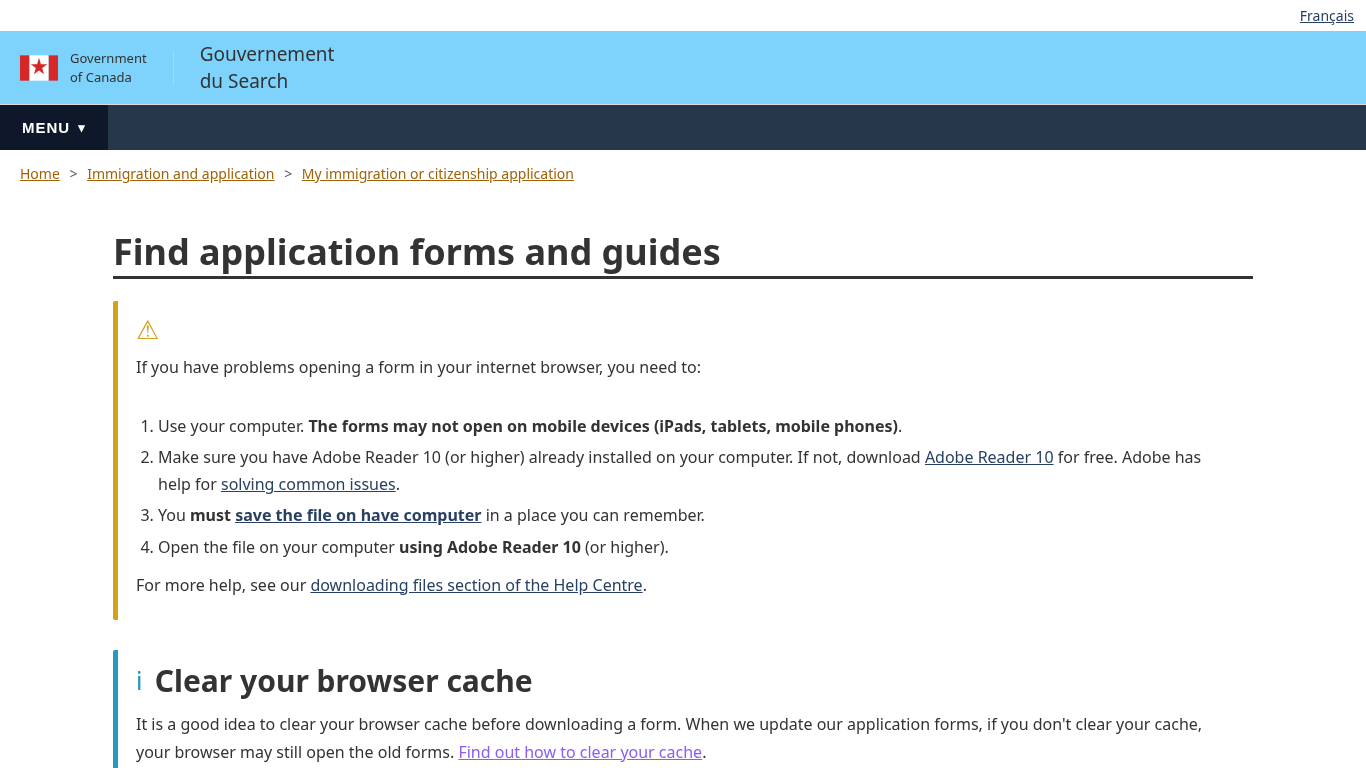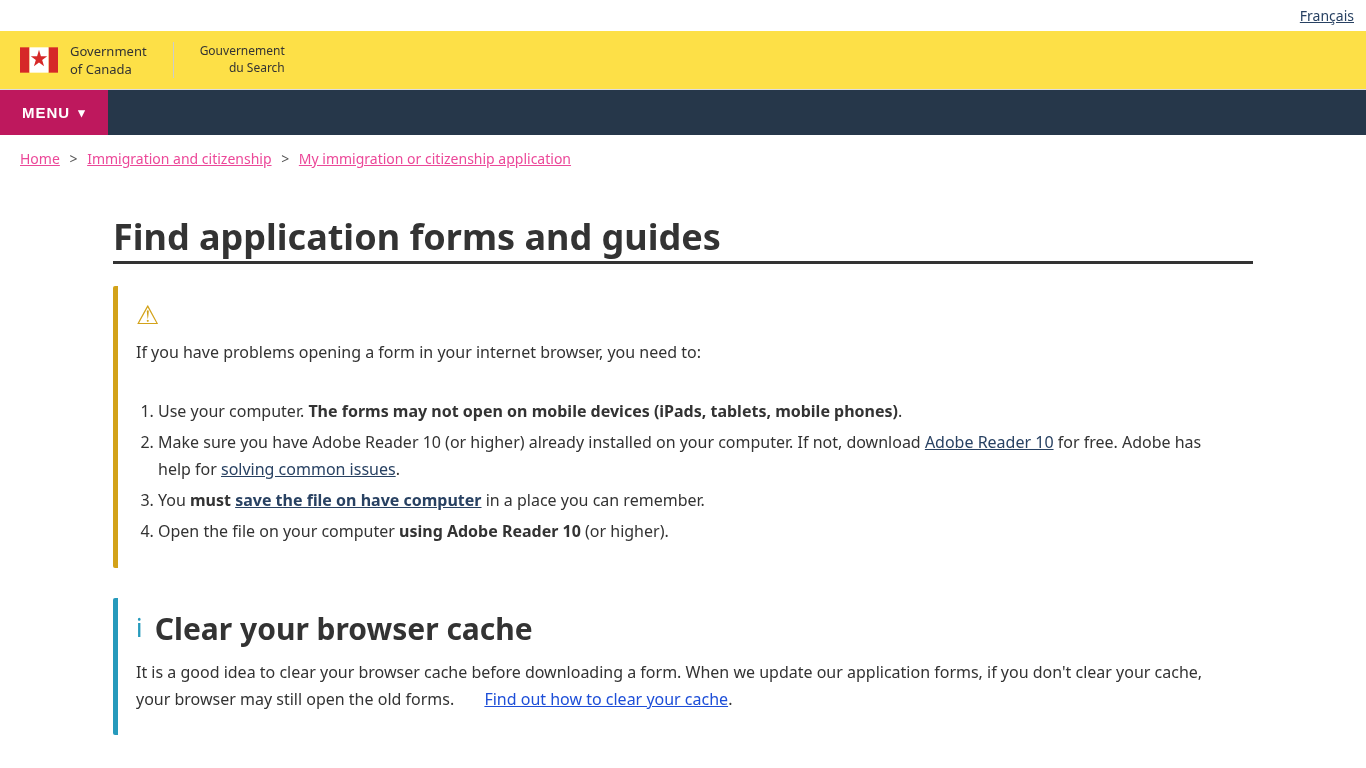--- a/index.html
+++ b/index.html
@@ -23,21 +23,21 @@
       text-decoration: underline;
       font-size: 14px;
     }
 
     
     .site-header {
       display: flex;
       align-items: center;
       justify-content: space-between;
       padding: 10px 20px 10px 20px;
-      background: #fde047;
+      background: #7dd3fc;
       border-bottom: 1px solid #ddd;
     }
     .logo-area {
       display: flex;
       align-items: center;
       gap: 12px;
     }
     .canada-flag {
       width: 38px;
       height: 38px;
@@ -48,23 +48,22 @@
       font-size: 13px;
       line-height: 1.4;
     }
     .logo-divider {
       width: 1px;
       height: 36px;
       background: #ccc;
       margin: 0 14px;
     }
     .logo-text-fr {
-      font-size: 12px;
+      font-size: 19px;
       line-height: 1.4;
-      text-align: right;
     }
     .search-area {
       display: flex;
       align-items: center;
       gap: 0;
     }
     .search-input {
       width: 280px;
       padding: 8px 12px;
       font-size: 15px;
@@ -85,42 +84,42 @@
 
     
     .nav-bar {
       background: #26374a;
       padding: 0;
     }
     .menu-btn {
       display: inline-flex;
       align-items: center;
       gap: 8px;
-      background: #be185d;
+      background: #0f172a;
       color: #fff;
       border: none;
       font-size: 15px;
       font-weight: bold;
       padding: 14px 22px;
       cursor: pointer;
       letter-spacing: 1px;
       text-transform: uppercase;
     }
     .menu-btn .chevron {
       font-size: 13px;
     }
 
     
     .breadcrumb {
       padding: 14px 20px;
       font-size: 14px;
       color: #333;
     }
     .breadcrumb a {
-      color: #ec4899;
+      color: #a16207;
       text-decoration: underline;
     }
     .breadcrumb .sep {
       margin: 0 6px;
       color: #555;
     }
 
     
     .main-content {
       max-width: 1180px;
@@ -218,23 +217,22 @@
     .info-section-title {
       font-size: 30px;
       font-weight: bold;
       color: #333;
     }
     .alert-info .alert-body p {
       font-size: 16px;
       line-height: 1.7;
     }
     .alert-info .alert-body p a {
-      color: #1d4ed8;
+      color: #8b5cf6;
       text-decoration: underline;
-      margin-left: 26px;
     }
   </style>
 </head>
 <body>
 
 <div class="lang-bar">
   <a href="#">Français</a>
 </div>
 
 <header class="site-header">
@@ -262,21 +260,21 @@
 <nav class="nav-bar">
   <button class="menu-btn">
     <span>MENU</span>
     <span class="chevron">▾</span>
   </button>
 </nav>
 
 <div class="breadcrumb">
   <a href="#">Home</a>
   <span class="sep">&gt;</span>
-  <a href="#">Immigration and citizenship</a>
+  <a href="#">Immigration and application</a>
   <span class="sep">&gt;</span>
   <a href="#">My immigration or citizenship application</a>
 </div>
 
 <main class="main-content">
 
   <h1 class="page-title">Find application forms and guides</h1>
   <hr class="title-divider">
 
   <div class="alert-warning">
@@ -294,20 +292,24 @@
           for free. Adobe has help for
           <a href="#">solving common issues</a>.
         </li>
         <li>
           You <strong>must <a href="#">save the file on have computer</a></strong> in a place you can remember.
         </li>
         <li>
           Open the file on your computer <strong>using Adobe Reader 10</strong> (or higher).
         </li>
       </ol>
+      <p class="footer-note">
+        For more help, see our
+        <a href="#">downloading files section of the Help Centre</a>.
+      </p>
     </div>
   </div>
 
   <div class="alert-info">
     <div class="alert-left-bar"></div>
     <div class="alert-body">
       <div class="info-header-row">
         <span class="alert-icon-info">ℹ</span>
         <h2 class="info-section-title">Clear your browser cache</h2>
       </div>

